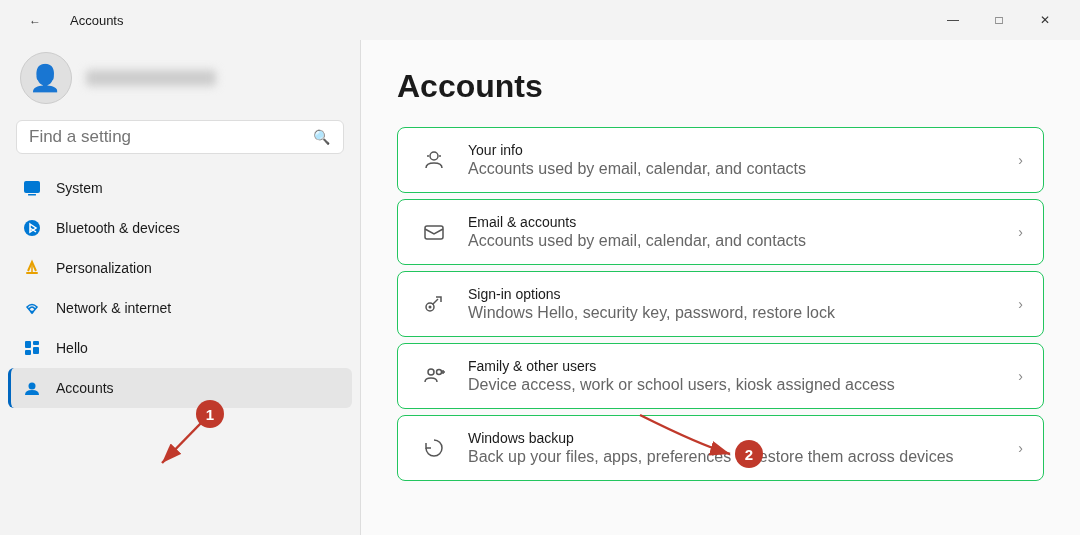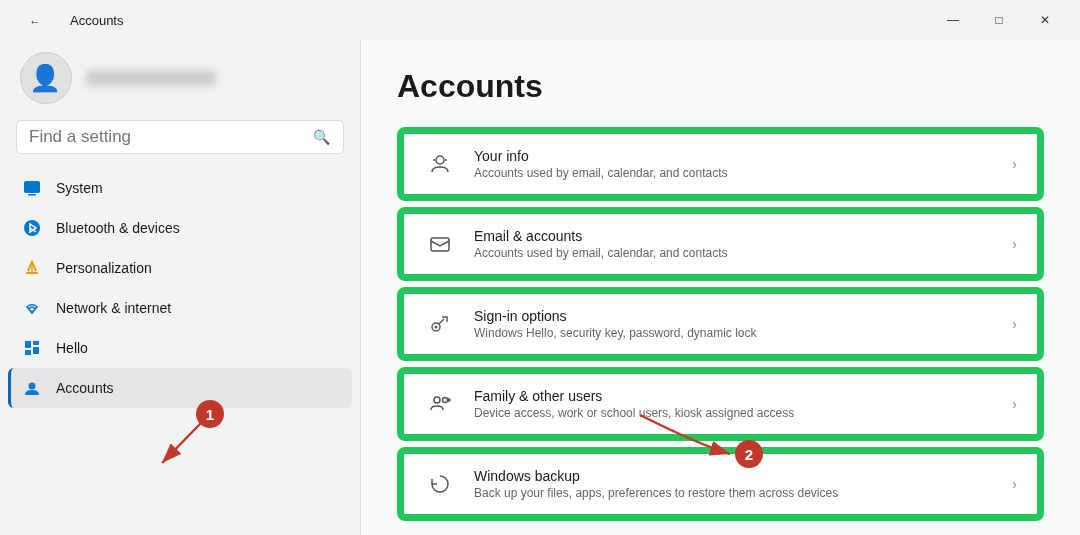--- a/index.html
+++ b/index.html
@@ -166,21 +166,21 @@
     .setting-card {
       background: white;
       border-radius: 8px;
       padding: 0;
       margin-bottom: 6px;
       display: flex;
       align-items: center;
       gap: 18px;
       padding: 14px 20px;
       cursor: pointer;
-      border: 7px solid #22c55e;
+      border: 1px solid #22c55e;
       transition: background 0.1s;
     }
     .setting-card-icon {
       width: 32px;
       height: 32px;
       display: flex;
       align-items: center;
       justify-content: center;
       font-size: 20px;
       color: #555;
@@ -189,21 +189,21 @@
     .setting-card-text {
       flex: 1;
     }
     .setting-card-title {
       font-size: 14px;
       font-weight: 500;
       color: #1a1a1a;
       margin-bottom: 2px;
     }
     .setting-card-subtitle {
-      font-size: 12px;
+      font-size: 16px;
       color: #666;
     }
     .setting-card-chevron {
       font-size: 14px;
       color: #888;
     }
 
     
     .annotation-1 {
       position: absolute;
@@ -393,21 +393,21 @@
       <div class="setting-card-icon">
         <svg width="24" height="24" viewBox="0 0 24 24">
             <circle cx="8" cy="15" r="4" fill="none" stroke="#555" stroke-width="1.5"></circle>
             <path d="M10.5 12.5 L16 7" stroke="#555" stroke-width="1.5"></path>
             <path d="M14 5 L19 5 L19 10" stroke="#555" stroke-width="1.5" fill="none"></path>
             <circle cx="8" cy="15" r="1.5" fill="#555"></circle>
           </svg>
       </div>
       <div class="setting-card-text">
         <div class="setting-card-title">Sign-in options</div>
-        <div class="setting-card-subtitle">Windows Hello, security key, password, dynamic lock</div>
+        <div class="setting-card-subtitle">Windows Hello, security key, password, restore lock</div>
       </div>
       <span class="setting-card-chevron">›</span>
     </div>
 
     <div class="setting-card">
       <div class="setting-card-icon">
         <svg width="24" height="24" viewBox="0 0 24 24">
             <circle cx="9" cy="8" r="3" fill="none" stroke="#555" stroke-width="1.5"></circle>
             <path d="M3 18 Q3 14 9 14 Q15 14 15 18" fill="none" stroke="#555" stroke-width="1.5"></path>
             <circle cx="17" cy="8" r="2.5" fill="none" stroke="#555" stroke-width="1.5"></circle>

